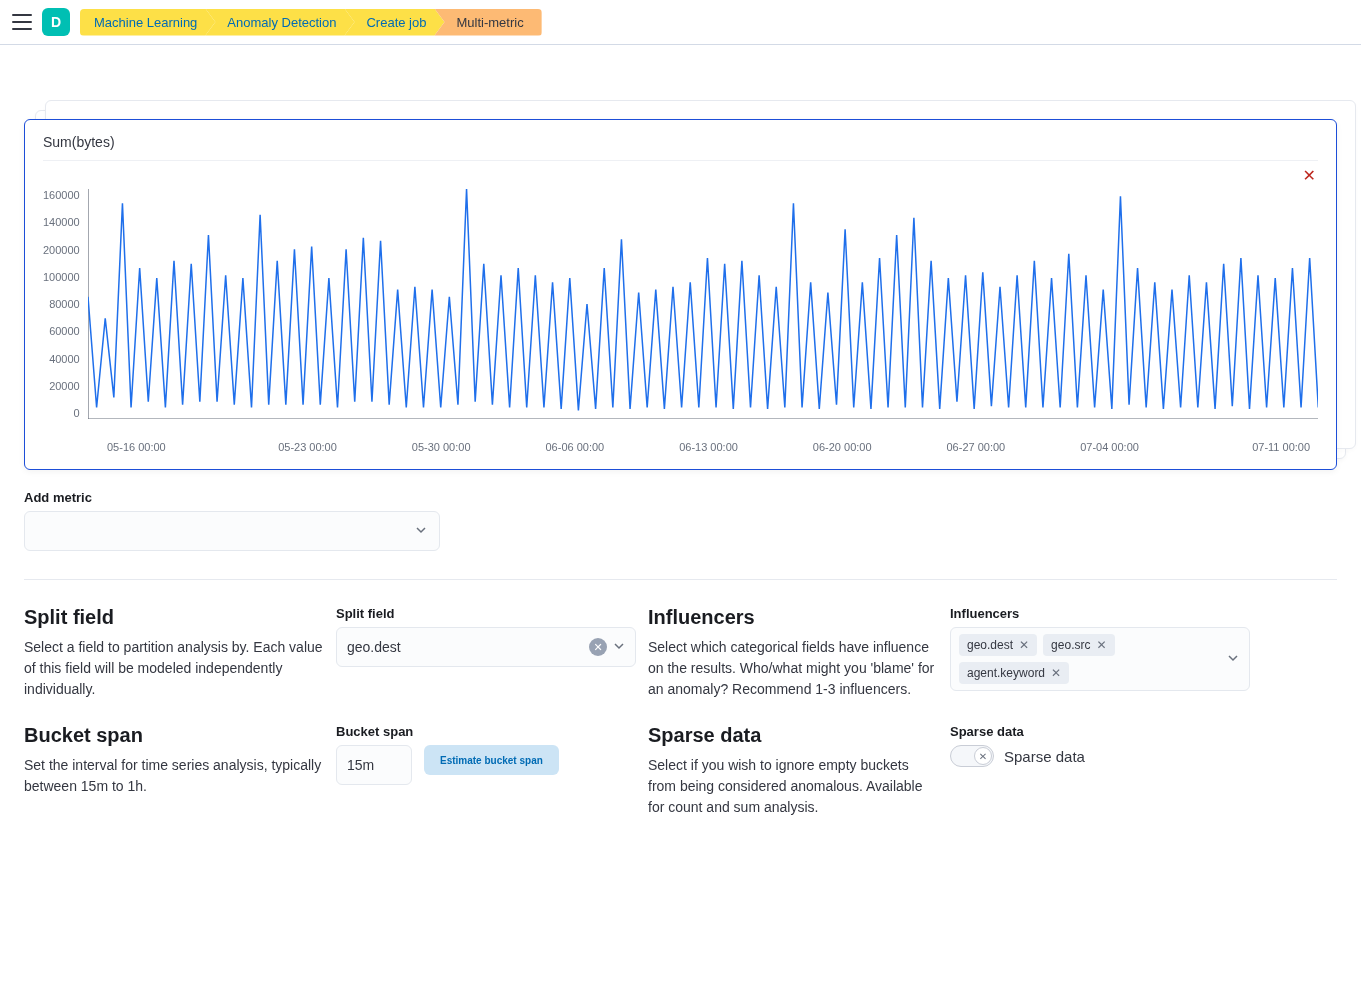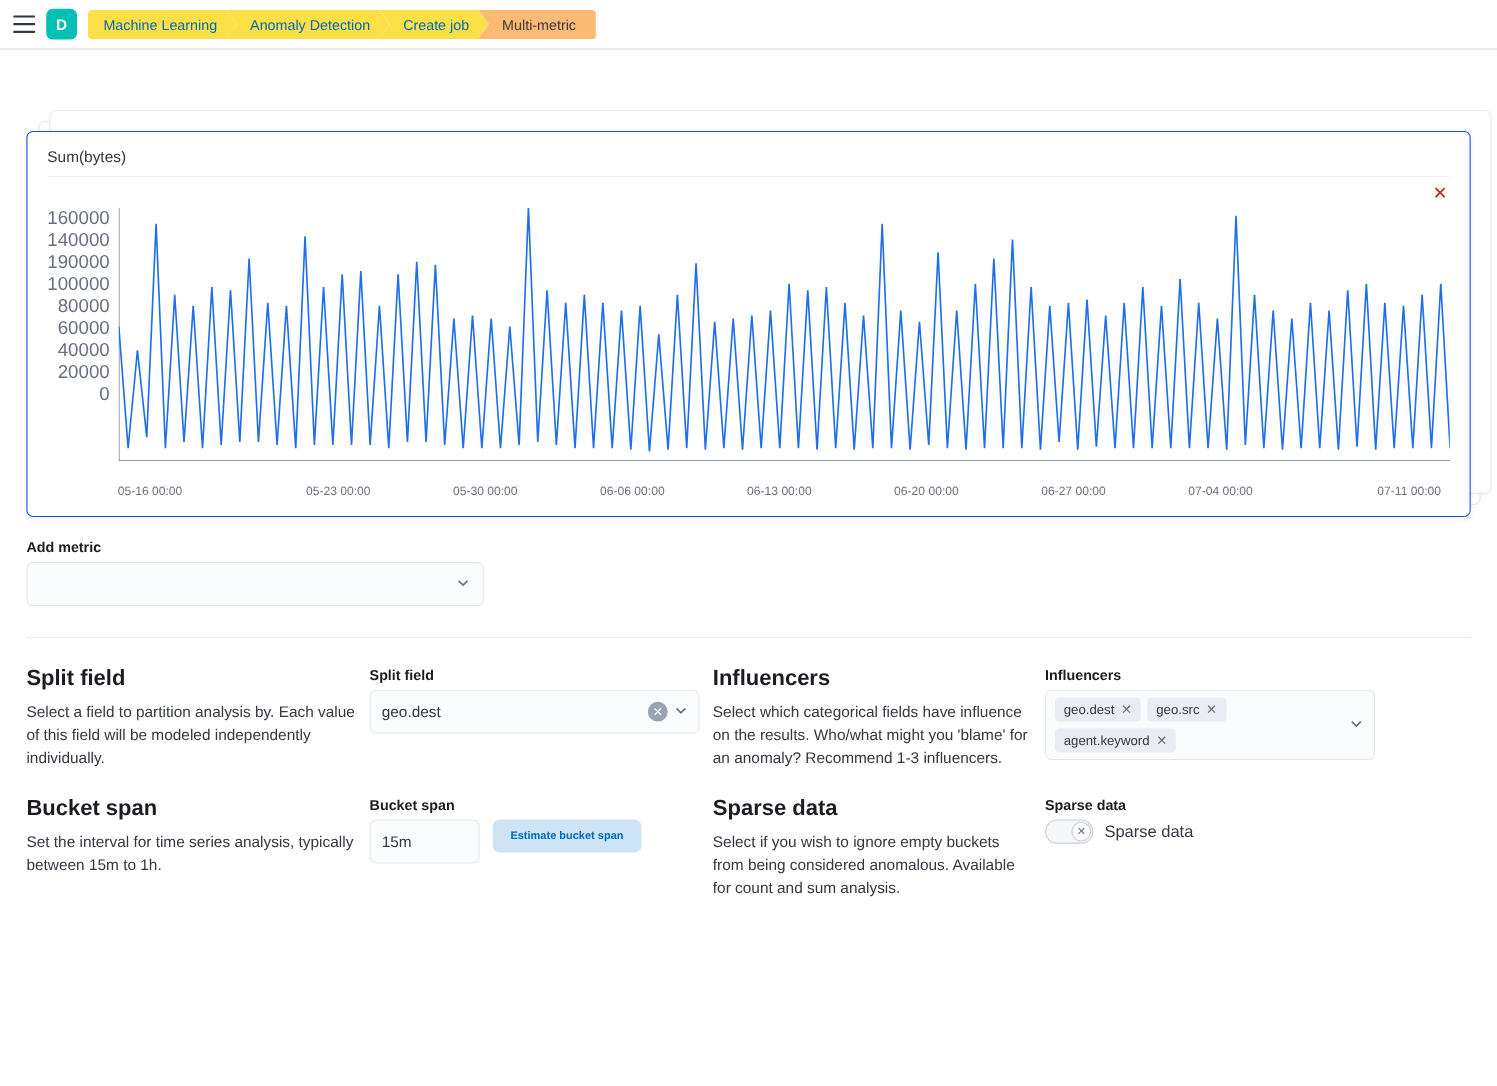--- a/index.html
+++ b/index.html
@@ -27,21 +27,21 @@
 .sl5 { position: relative; left: 12px; }
 
 .chart-card { position: relative; margin-top: 74px; background: #fff; border: 1px solid #1d4ed8; border-radius: 6px; box-shadow: 0 2px 6px rgba(0,0,0,0.05); padding: 14px 18px 16px 18px; }
 .chart-card::before, .chart-card::after { content: ""; position: absolute; border: 1px solid #e6e9ef; border-radius: 6px; background: #fff; z-index: -1; }
 .chart-card::before { top: -10px; left: 10px; right: -10px; bottom: 10px; box-shadow: 0 2px 4px rgba(0,0,0,0.03); }
 .chart-card::after { top: -20px; left: 20px; right: -20px; bottom: 20px; box-shadow: 0 2px 4px rgba(0,0,0,0.02); }
 
 .chart-title { font-size: 14px; color: #343741; padding-bottom: 10px; border-bottom: 1px solid #eef0f4; }
 .chart-close { position: absolute; top: 46px; right: 20px; color: #bd271e; cursor: pointer; font-size: 16px; }
 .chart-body { display: flex; margin-top: 28px; }
-.y-axis { display: flex; flex-direction: column; align-items: flex-end; font-size: 17px; color: #69707d; padding-right: 8px; height: 230px; }
+.y-axis { display: flex; flex-direction: column; justify-content: space-between; align-items: flex-end; font-size: 11px; color: #69707d; padding-right: 8px; height: 230px; }
 .plot-area { flex: 1; position: relative; }
 .plot-svg { width: 100%; height: 230px; display: block; }
 .x-axis { display: flex; justify-content: space-between; font-size: 11px; color: #69707d; margin-top: 22px; padding-left: 64px; padding-right: 8px; }
 .x-tick { flex: 1; text-align: center; }
 .x-tick:first-child { text-align: left; }
 .x-tick:last-child { text-align: right; }
 
 .add-metric-section { margin-top: 20px; }
 .label { font-size: 13px; font-weight: 700; color: #1a1c21; margin-bottom: 6px; display: block; }
 .select { border: 1px solid #e4e8ee; background: #fbfcfd; border-radius: 6px; height: 40px; display: flex; align-items: center; justify-content: space-between; padding: 0 12px; cursor: pointer; }
@@ -59,21 +59,21 @@
 .input-wrap input { border: none; background: transparent; outline: none; font-size: 14px; flex: 1; color: #343741; }
 .clear-btn { width: 18px; height: 18px; border-radius: 50%; background: #98a2b3; color: #fff; font-size: 11px; display: flex; align-items: center; justify-content: center; cursor: pointer; }
 
 .tag-box { border: 1px solid #e4e8ee; background: #fbfcfd; border-radius: 6px; padding: 6px 8px; display: flex; flex-wrap: wrap; gap: 6px; align-items: center; position: relative; min-height: 40px; }
 .tag { background: #e9edf3; border-radius: 4px; padding: 4px 8px; font-size: 12px; display: inline-flex; align-items: center; gap: 6px; color: #343741; }
 .tag .x { cursor: pointer; color: #69707d; font-size: 12px; }
 .tag-box .chev { position: absolute; right: 10px; top: 50%; transform: translateY(-50%); color: #69707d; }
 
 .row-flex { display: flex; gap: 12px; align-items: stretch; }
 .btn { background: #cce4f5; color: #006bb4; border: none; border-radius: 6px; padding: 0 16px; font-size: 10px; font-weight: 600; cursor: pointer; height: 30px; }
-.input-narrow { width: 100px; }
+.input-narrow { width: 76px; }
 
 .switch-row { display: flex; align-items: center; gap: 10px; }
 .switch { width: 44px; height: 22px; border-radius: 11px; border: 1px solid #c9cdd6; background: #f5f7fa; position: relative; cursor: pointer; }
 .switch .knob { width: 18px; height: 18px; border-radius: 50%; background: #fff; border: 1px solid #c9cdd6; position: absolute; top: 1px; left: 1px; display: flex; align-items: center; justify-content: center; font-size: 10px; color: #69707d; }
 .switch.off .knob { left: 23px; }
 .switch-label { font-size: 15px; color: #343741; }
 </style>
 </head>
 <body>
 
@@ -104,21 +104,21 @@
       <div class="stack-label sl5">CN</div>
     </div>
 
     <div class="chart-card">
       <div class="chart-title">Sum(bytes)</div>
       <div class="chart-close">✕</div>
       <div class="chart-body">
         <div class="y-axis">
           <span>160000</span>
           <span>140000</span>
-          <span>190000</span>
+          <span>200000</span>
           <span>100000</span>
           <span>80000</span>
           <span>60000</span>
           <span>40000</span>
           <span>20000</span>
           <span>0</span>
         </div>
         <div class="plot-area">
           <svg class="plot-svg" id="plot-svg" preserveAspectRatio="none" viewBox="0 0 1000 230">
               <line x1="0" y1="0" x2="0" y2="230" stroke="#69707d" stroke-width="1"></line>

